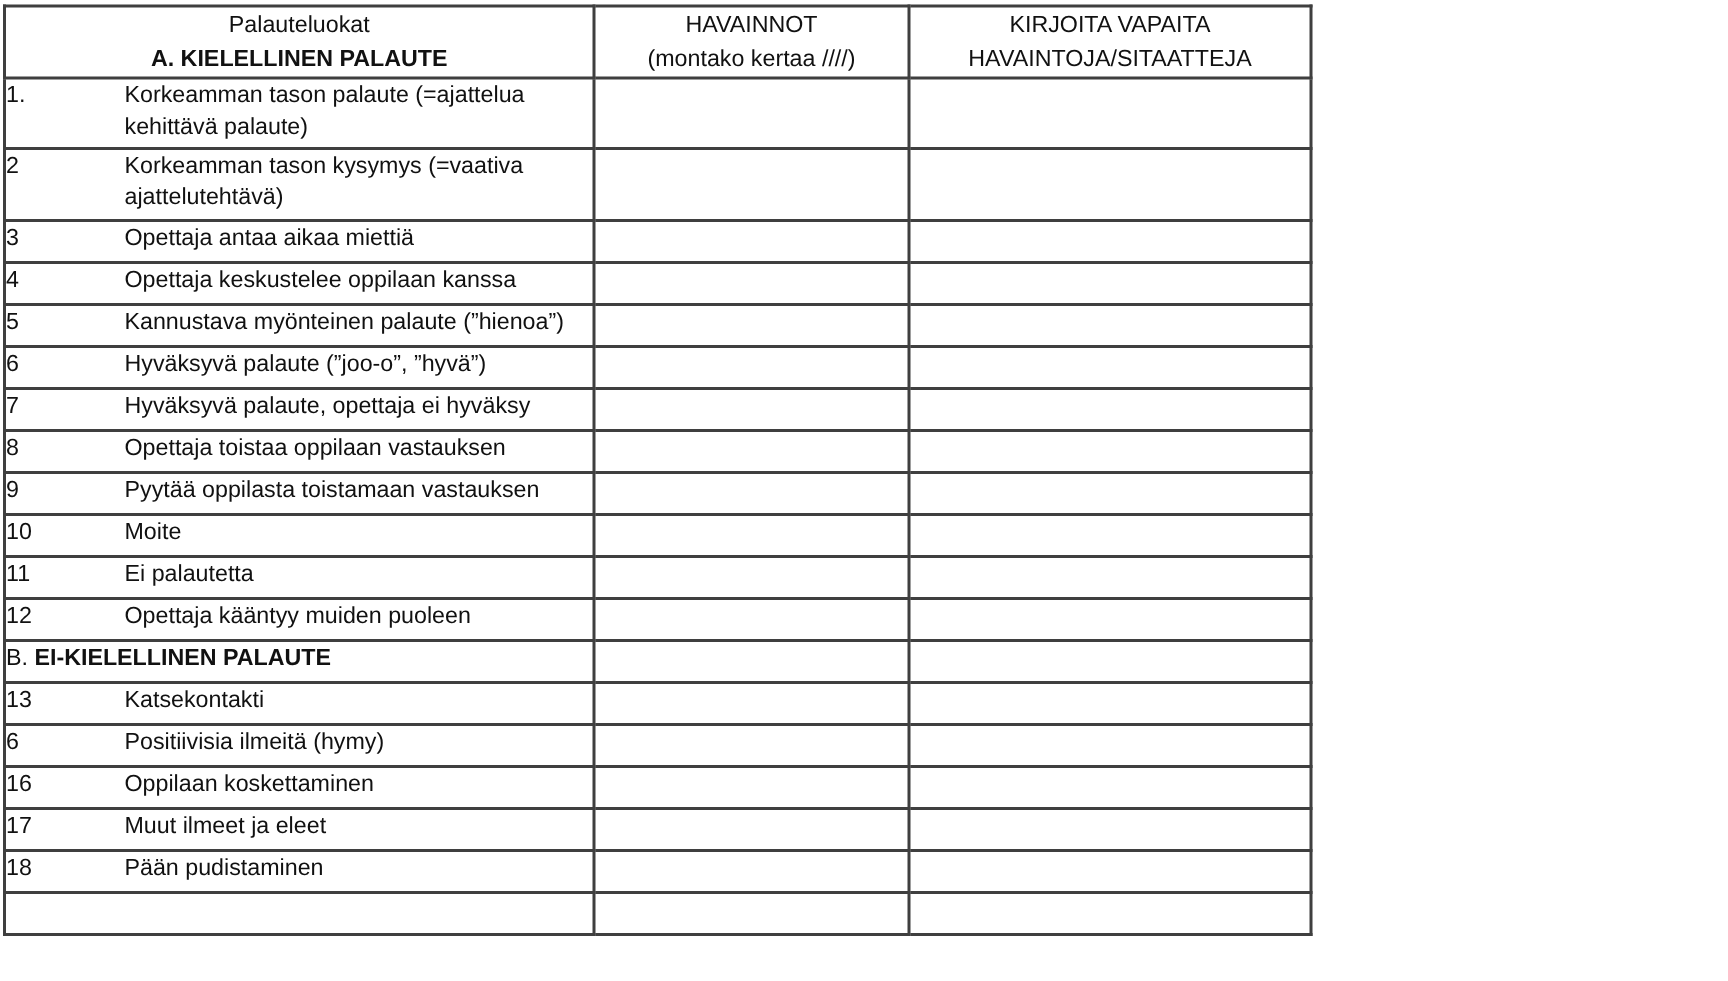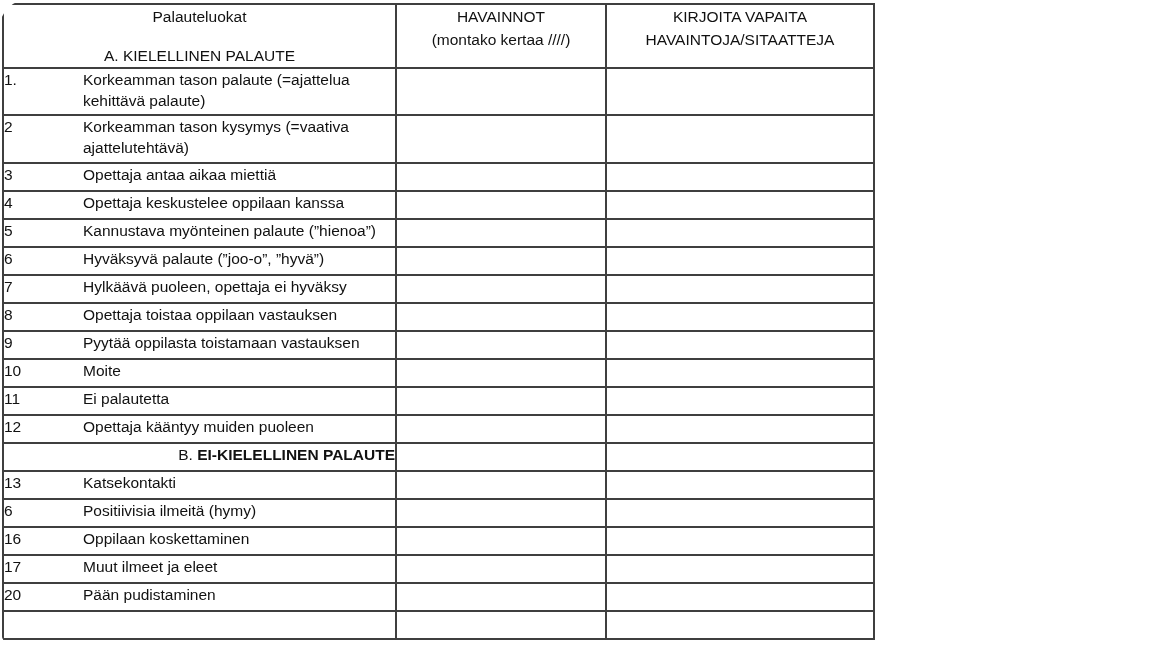--- a/index.html
+++ b/index.html
@@ -8,21 +8,20 @@
     background: #ffffff;
     font-family: "Liberation Sans", sans-serif;
     color: #111111;
     overflow: hidden;
   }
   .page {
     position: relative;
     width: 1152px; height: 654px;
     background: #ffffff;
     overflow: hidden;
-    border-radius: 27px;
   }
   table.obs {
     position: absolute;
     left: 2px; top: 3px;
     border-collapse: collapse;
     table-layout: fixed;
   }
   table.obs td {
     border: 2px solid #3f3f3f;
     padding: 0;
@@ -37,32 +36,31 @@
 
   tr { height: 28px; }
   tr.r-header { height: 48px; }
 
   td.head-cell {
     text-align: center;
     line-height: 23px;
     padding-top: 1px;
   }
   .head-line { display: block; }
-  .bold { font-weight: normal; margin-top: 16px; }
+  .bold { font-weight: bold; }
 
   td.label-cell { padding: 3px 4px 0 8px; }
   .row-flex { display: flex; align-items: flex-start; line-height: 21px; }
   .num { flex: none; width: 32px; }
   .txt { flex: 1; white-space: pre-line; margin-left: 47px; }
 
   td.section-cell {
     padding: 3px 4px 0 53px;
     line-height: 21px;
     font-weight: bold;
-    text-align: right;
   }
   .section-prefix { font-weight: normal; }
   .section-label { font-weight: bold; }
 </style>
 </head>
 <body>
 
 <div class="page">
   <table class="obs">
     <colgroup>
@@ -145,21 +143,21 @@
               <span class="txt">Hyväksyvä palaute (”joo-o”, ”hyvä”)</span>
             </span>
           </td>
           <td></td>
           <td></td>
         </tr>
         <tr>
           <td class="label-cell">
             <span class="row-flex">
               <span class="num">7</span>
-              <span class="txt">Hylkäävä puoleen, opettaja ei hyväksy</span>
+              <span class="txt">Hyväksyvä palaute, opettaja ei hyväksy</span>
             </span>
           </td>
           <td></td>
           <td></td>
         </tr>
         <tr>
           <td class="label-cell">
             <span class="row-flex">
               <span class="num">8</span>
               <span class="txt">Opettaja toistaa oppilaan vastauksen</span>
@@ -249,21 +247,21 @@
               <span class="num">17</span>
               <span class="txt">Muut ilmeet ja eleet</span>
             </span>
           </td>
           <td></td>
           <td></td>
         </tr>
         <tr>
           <td class="label-cell">
             <span class="row-flex">
-              <span class="num">20</span>
+              <span class="num">18</span>
               <span class="txt">Pään pudistaminen</span>
             </span>
           </td>
           <td></td>
           <td></td>
         </tr>
         <tr>
           <td class="label-cell"></td>
           <td></td>
           <td></td>

